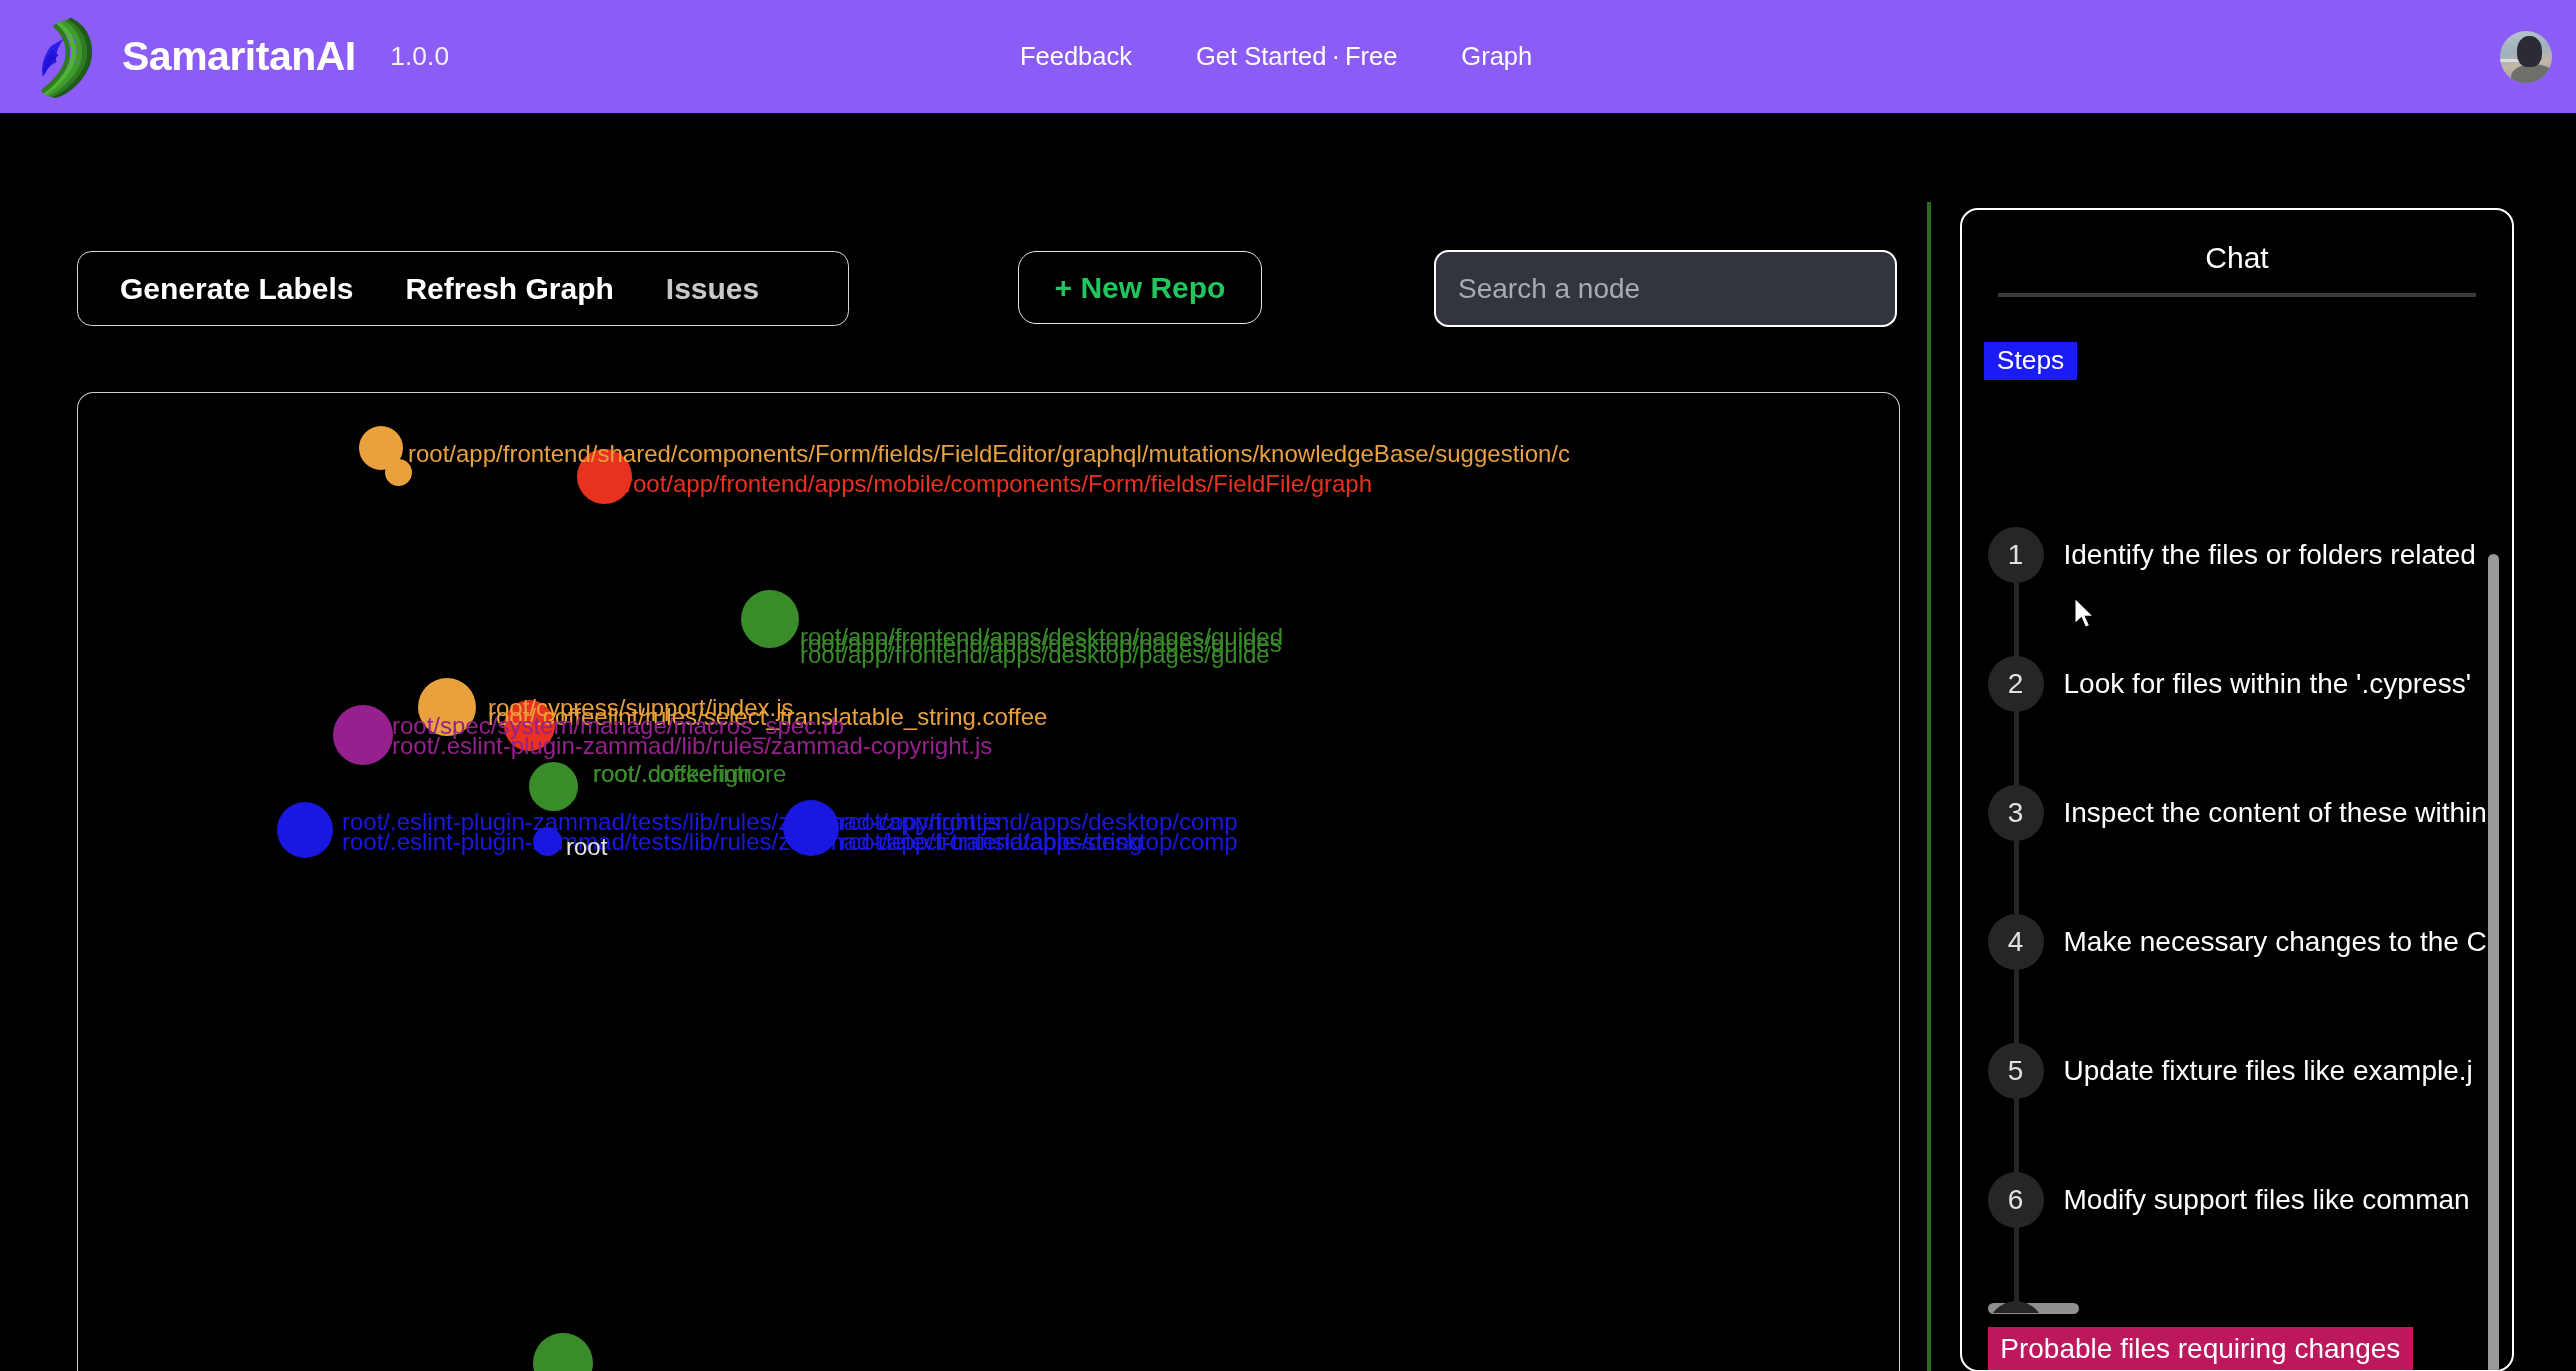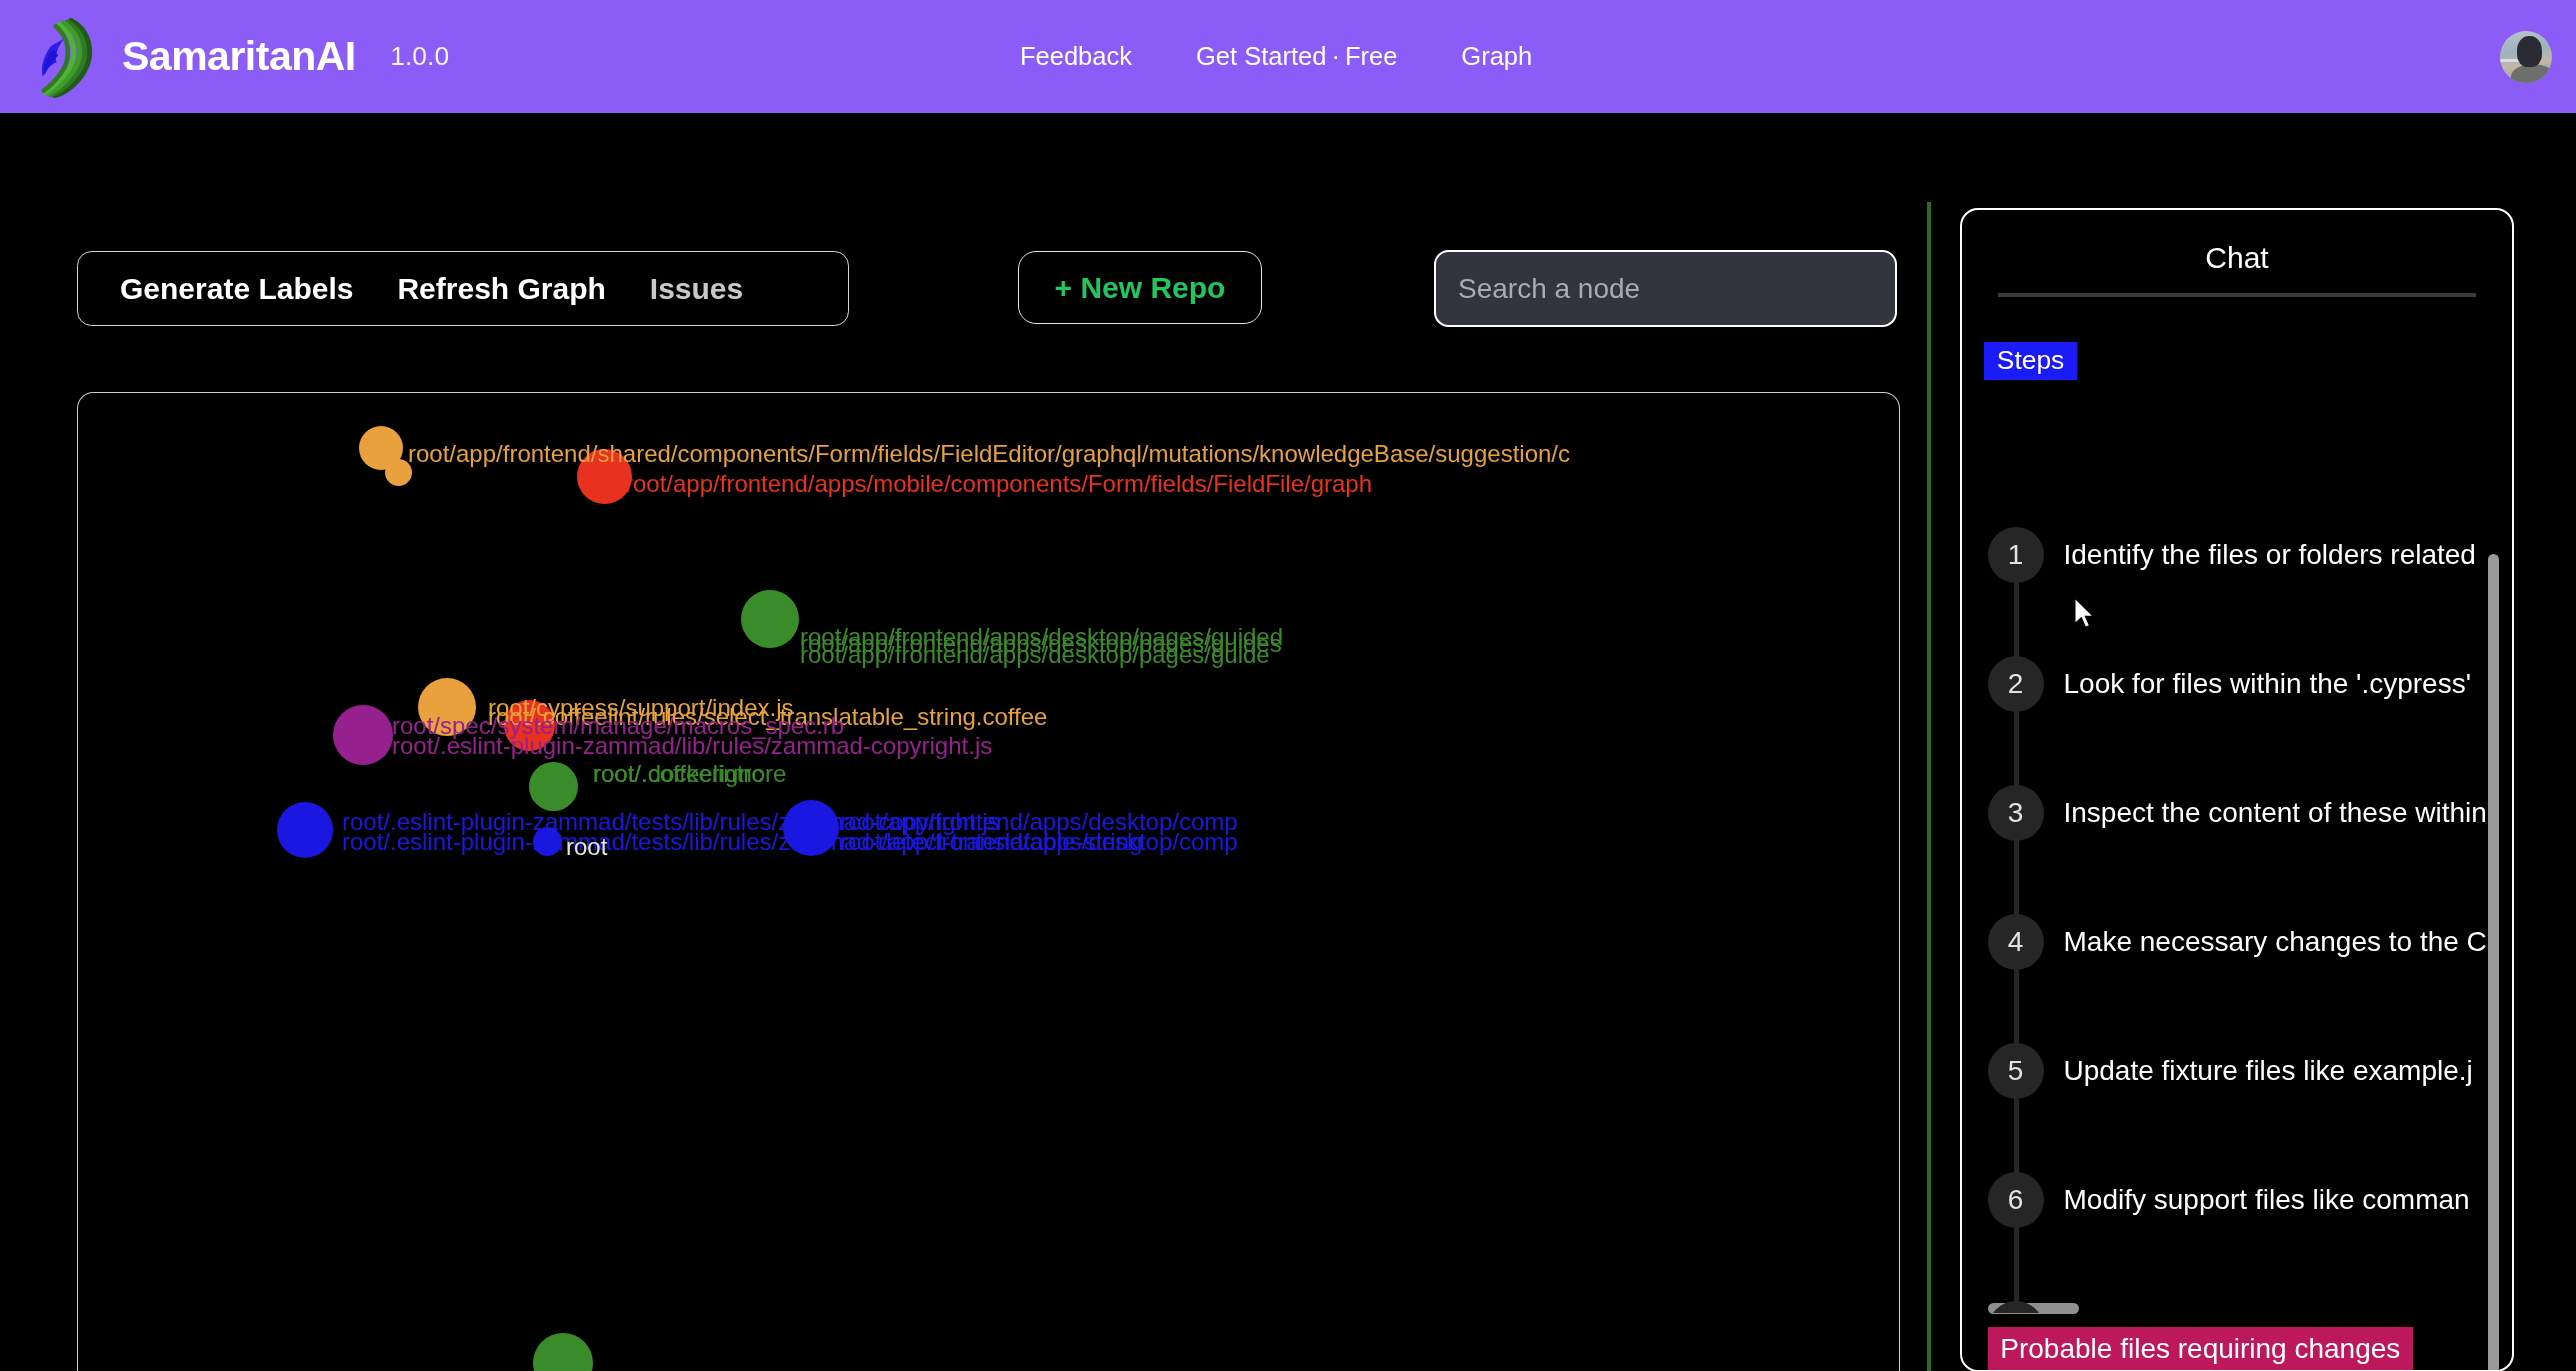--- a/index.html
+++ b/index.html
@@ -51,21 +51,21 @@
   .avatar .horizon {
     position: absolute; left: 0; top: 28px; width: 20px; height: 2.7px;
     background: #d9dde0;
   }
 
   
   .toolbar-group {
     position: absolute; left: 77px; top: 251px;
     width: 772px; height: 75px;
     border: 1.8px solid #d8d8d8; border-radius: 14.6px;
-    display: flex; align-items: center; gap: 0px; padding: 0 20px;
+    display: flex; align-items: center; gap: 8px; padding: 0 20px;
     background: #000;
   }
   .tbtn {
     background: none; border: none; color: #ffffff;
     font-family: "Liberation Sans", sans-serif;
     font-size: 30px; font-weight: 700; cursor: pointer;
     padding: 0 22px; white-space: nowrap;
   }
   .tbtn.dim { color: #c9c9c9; }
 

